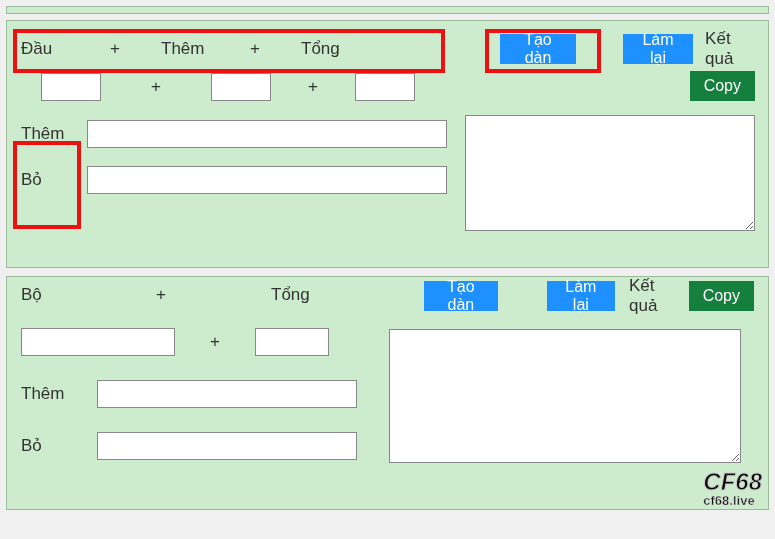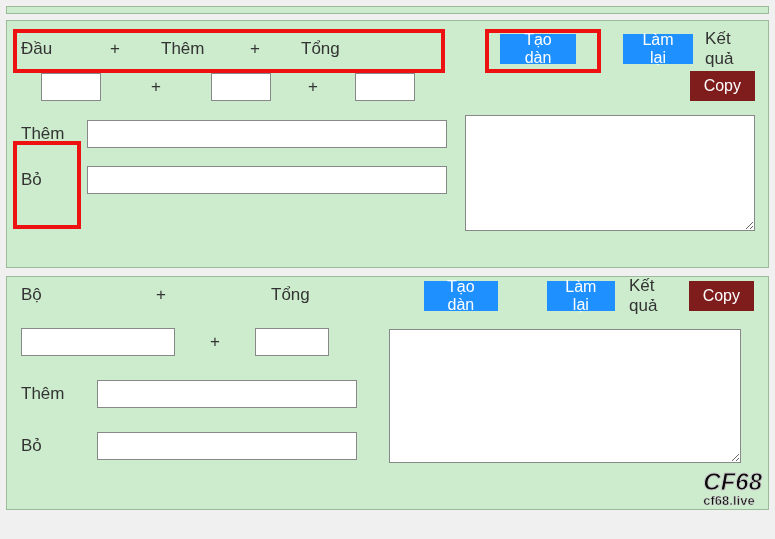--- a/index.html
+++ b/index.html
@@ -56,21 +56,21 @@
     justify-content: center;
     height: 30px;
     padding: 0 14px;
     font-size: 16px;
     color: #fff;
     border: none;
     cursor: pointer;
     margin-left: 35px;
   }
   .btn-blue { background: #1e90ff; }
-  .btn-gray { background: #7f1d1d; }
+  .btn-gray { background: #15803d; }
   textarea {
     border: 1px solid #888;
     background: #fff;
     resize: both;
     font-size: 14px;
     padding: 4px;
   }
   .red-box {
     border: 4px solid #e11;
     position: absolute;

